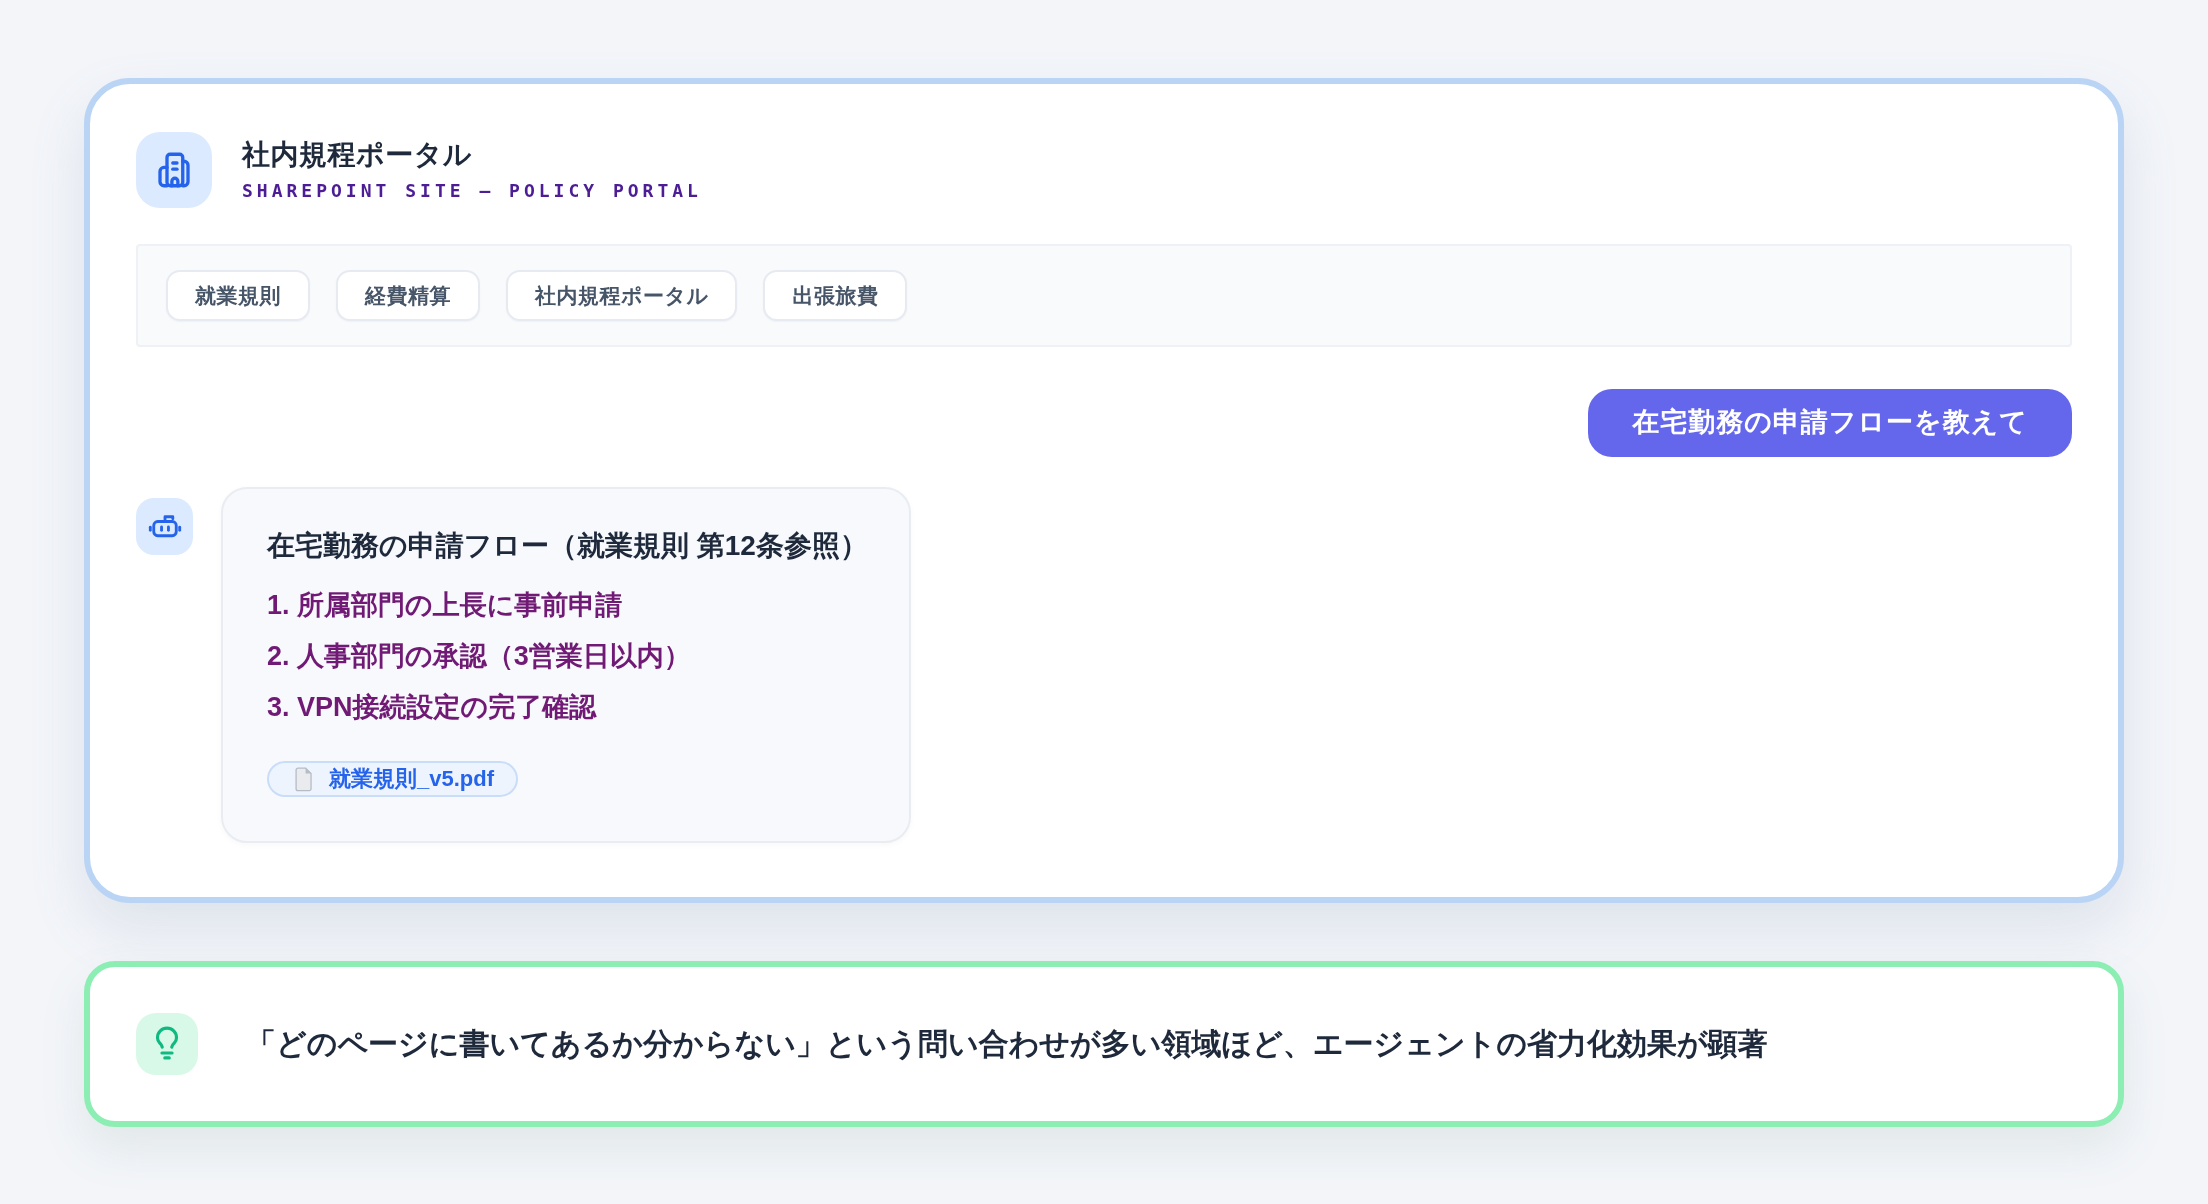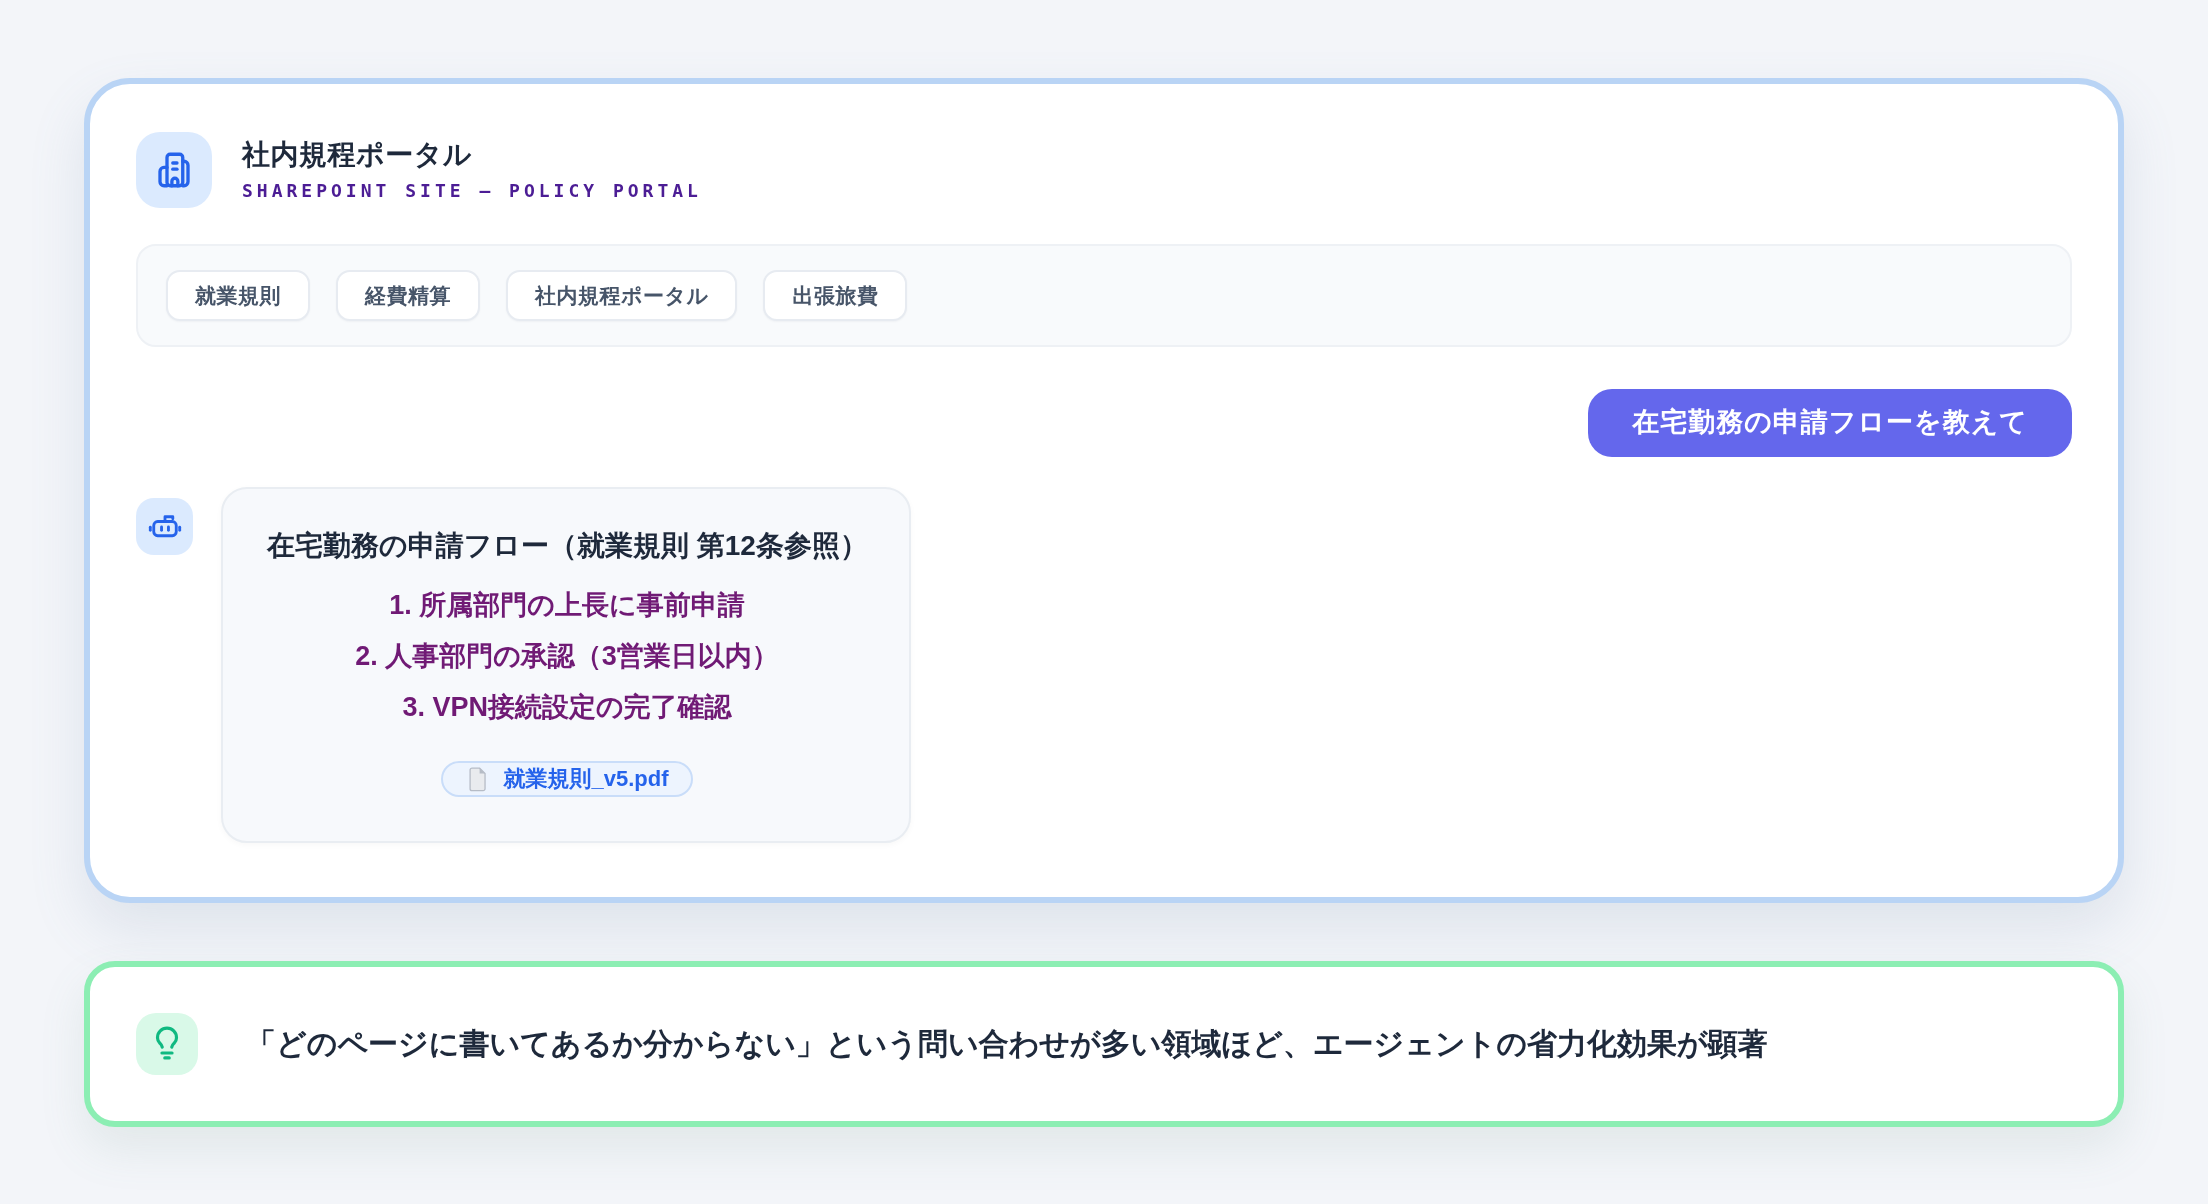--- a/index.html
+++ b/index.html
@@ -39,21 +39,21 @@
     margin-top: 9px;
     font-family: "DejaVu Sans Mono", "Liberation Mono", monospace;
     font-size: 18px; font-weight: 700; color: #4c1d95; letter-spacing: 4px;
   }
 
   
   .tab-bar {
     margin-top: 36px;
     background: #f8fafc;
     border: 2px solid #eef1f5;
-    border-radius: 20px;
+    border-radius: 4px;
     padding: 24px 28px;
     display: flex; gap: 26px;
   }
   .tab-pill {
     background: #ffffff;
     border: 2px solid #e7ebf1;
     border-radius: 14px;
     height: 51px;
     padding: 0 27px;
     display: inline-flex; align-items: center;
@@ -84,21 +84,20 @@
     flex: 0 0 auto;
     margin-top: 11px;
   }
   .bot-card {
     width: 690px;
     background: #f7f9fc;
     border: 2px solid #e9edf2;
     border-radius: 26px;
     padding: 40px 42px 44px 44px;
     box-shadow: 0 2px 6px rgba(15, 23, 42, 0.03);
-    text-align: center;
   }
   .bot-title {
     font-size: 28px; font-weight: 700; color: #1e293b;
     white-space: nowrap;
     line-height: 1.2;
   }
   .bot-steps { margin-top: 28px; display: flex; flex-direction: column; gap: 20px; }
   .bot-step {
     font-size: 27px; font-weight: 700; color: #701a75;
     line-height: 1.15;

